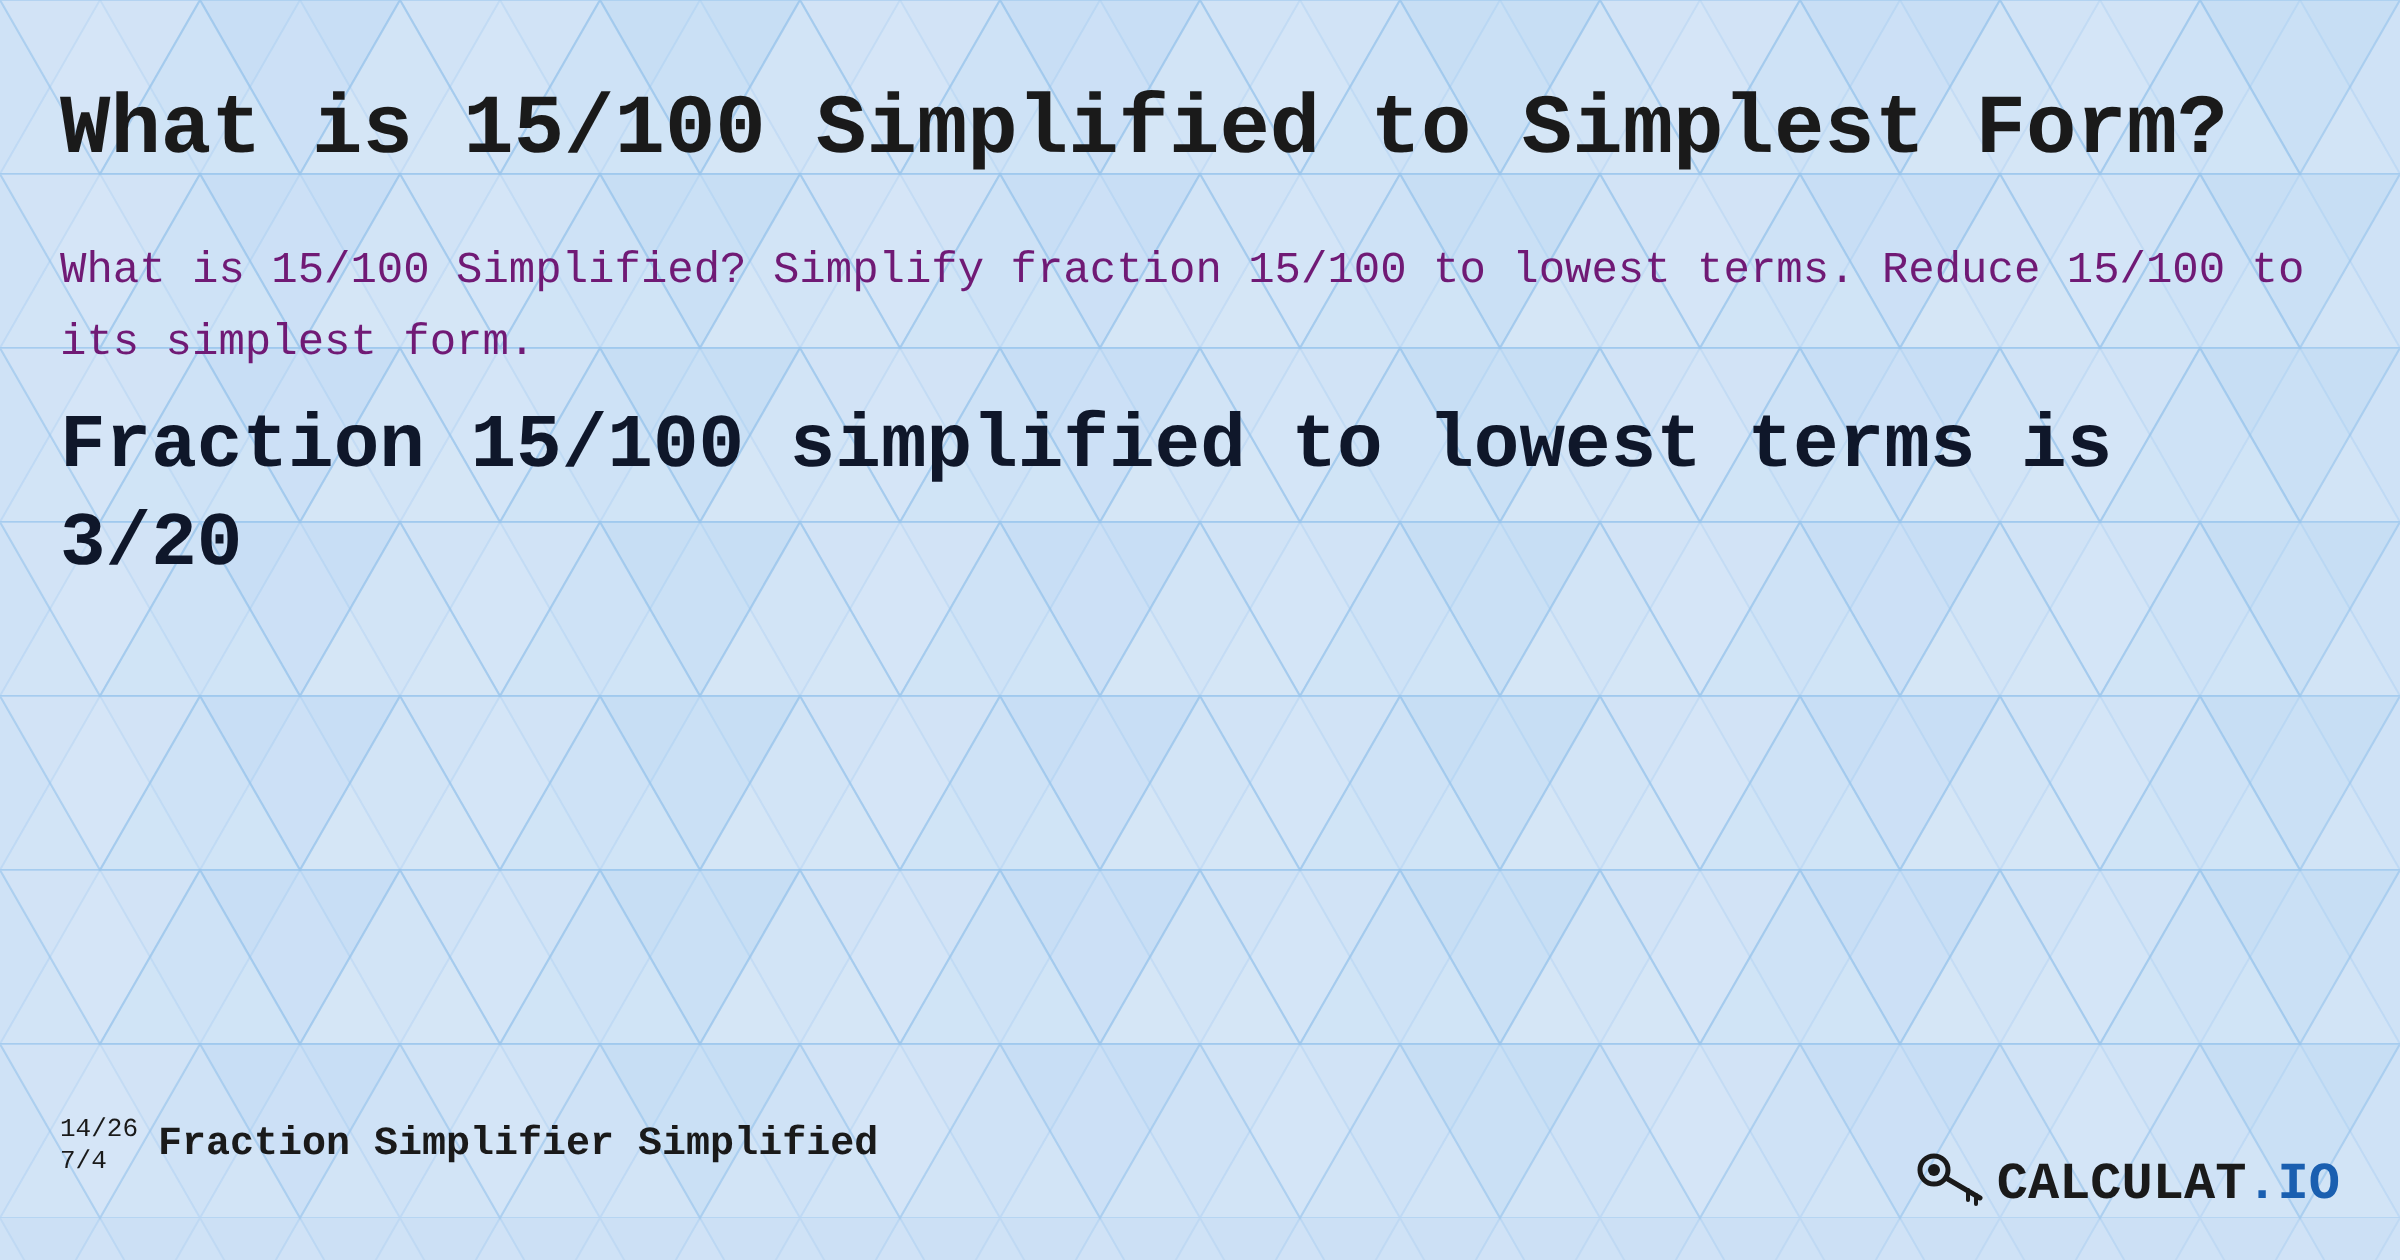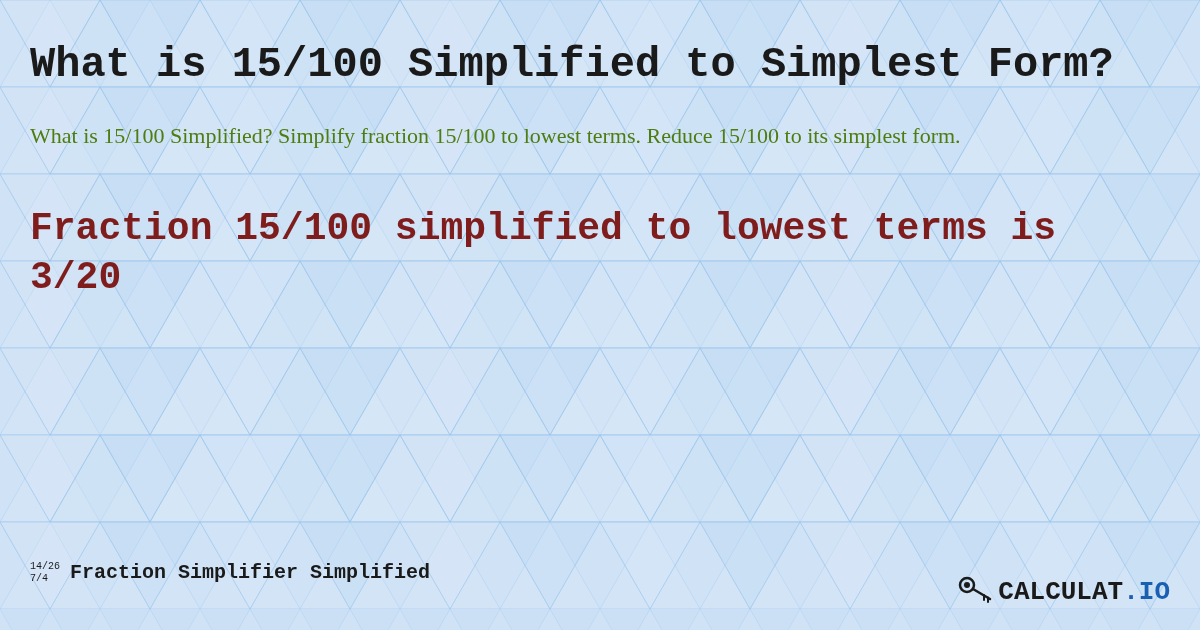--- a/index.html
+++ b/index.html
@@ -40,34 +40,33 @@
       font-size: 42px;
       font-weight: 900;
       color: #1a1a1a;
       line-height: 1.2;
       margin-bottom: 28px;
       font-family: 'Courier New', Courier, monospace;
     }
 
     .description {
       font-size: 22px;
-      color: #4d7c0f;
+      color: #701a75;
       line-height: 1.6;
-      margin-bottom: 40px;
-      font-family: Liberation Serif, serif;
+      font-family: Liberation Mono, monospace;
     }
 
     .result-section {
       margin-top: 10px;
     }
 
     .result-text {
       font-size: 38px;
       font-weight: 900;
-      color: #7f1d1d;
+      color: #0f172a;
       line-height: 1.3;
       font-family: 'Courier New', Courier, monospace;
     }
 
     .footer {
       position: absolute;
       bottom: 18px;
       left: 30px;
       right: 30px;
       display: flex;
@@ -77,21 +76,21 @@
 
     .footer-left {
       display: flex;
       align-items: center;
       gap: 10px;
     }
 
     .fraction-stack {
       display: flex;
       flex-direction: column;
-      font-size: 10px;
+      font-size: 13px;
       font-family: 'Courier New', Courier, monospace;
       color: #1a1a1a;
       line-height: 1.2;
     }
 
     .footer-brand {
       font-size: 20px;
       font-weight: 700;
       color: #1a1a1a;
       font-family: 'Courier New', Courier, monospace;

